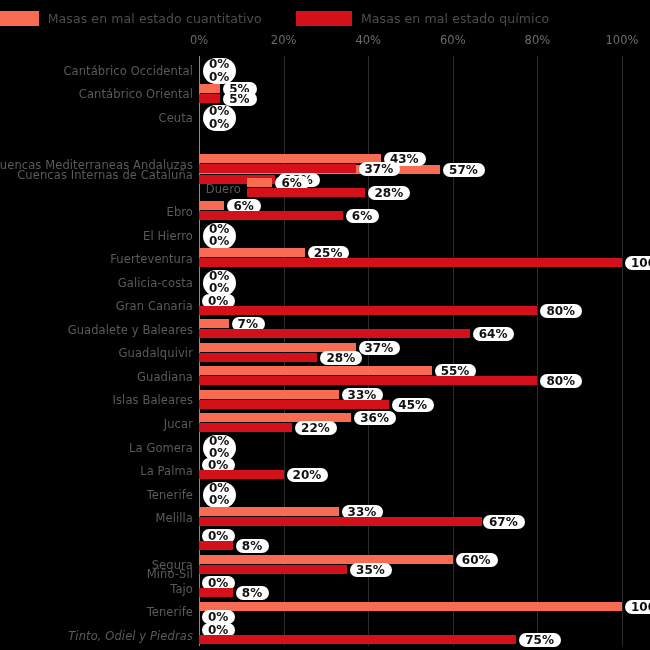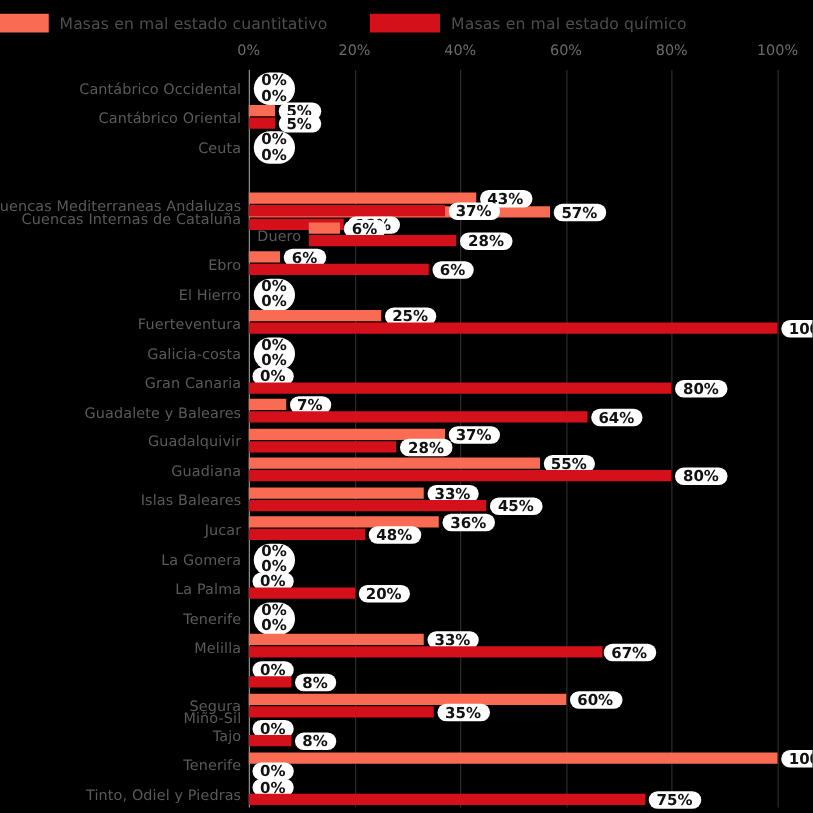--- a/index.html
+++ b/index.html
@@ -272,21 +272,21 @@
         <div class="bar quant" style="left: 199px; width: 139.59px; background: rgb(249, 107, 82);"></div>
         <div class="bar-label quant" style="left: 341.59px;">33%</div>
         <div class="bar quim" style="left: 199px; width: 190.35px; background: rgb(212, 17, 26);"></div>
         <div class="bar-label quim" style="left: 392.35px;">45%</div>
       </div>
       <div class="row" style="top: 356.25px; height: 23.55px;">
         <div class="cat-label" style="right: 457px;">Jucar</div>
         <div class="bar quant" style="left: 199px; width: 152.28px; background: rgb(249, 107, 82);"></div>
         <div class="bar-label quant" style="left: 354.28px;">36%</div>
         <div class="bar quim" style="left: 199px; width: 93.06px; background: rgb(212, 17, 26);"></div>
-        <div class="bar-label quim" style="left: 295.06px;">48%</div>
+        <div class="bar-label quim" style="left: 295.06px;">22%</div>
       </div>
       <div class="row" style="top: 379.8px; height: 23.55px;">
         <div class="cat-label" style="right: 457px;">La Gomera</div>
         <div class="zero-pill" style="left: 203px; top: -1px;">
           <div>0%</div>
           <div>0%</div>
         </div>
       </div>
       <div class="row" style="top: 403.35px; height: 23.55px;">
         <div class="cat-label" style="right: 457px;">La Palma</div>
@@ -327,20 +327,20 @@
         <div class="bar quim" style="left: 199px; width: 33.84px; background: rgb(212, 17, 26);"></div>
         <div class="bar-label quim" style="left: 235.84px;">8%</div>
       </div>
       <div class="row" style="top: 544.65px; height: 23.55px;">
         <div class="cat-label" style="right: 457px;">Tenerife</div>
         <div class="bar quant" style="left: 199px; width: 423px; background: rgb(249, 107, 82);"></div>
         <div class="bar-label quant" style="left: 625px;">100%</div>
         <div class="bar-label quim" style="left: 202px;">0%</div>
       </div>
       <div class="row" style="top: 568.2px; height: 23.55px;">
-        <div class="cat-label" style="right: 457px;">Tinto, Odiel y Piedras</div>
+        <div class="cat-label" style="right: 457px; font-style: italic;">Tinto, Odiel y Piedras</div>
         <div class="bar-label quant" style="left: 202px;">0%</div>
         <div class="bar quim" style="left: 199px; width: 317.25px; background: rgb(212, 17, 26);"></div>
         <div class="bar-label quim" style="left: 519.25px;">75%</div>
       </div>
     </div>
 
 </div>
 
 </body></html>

